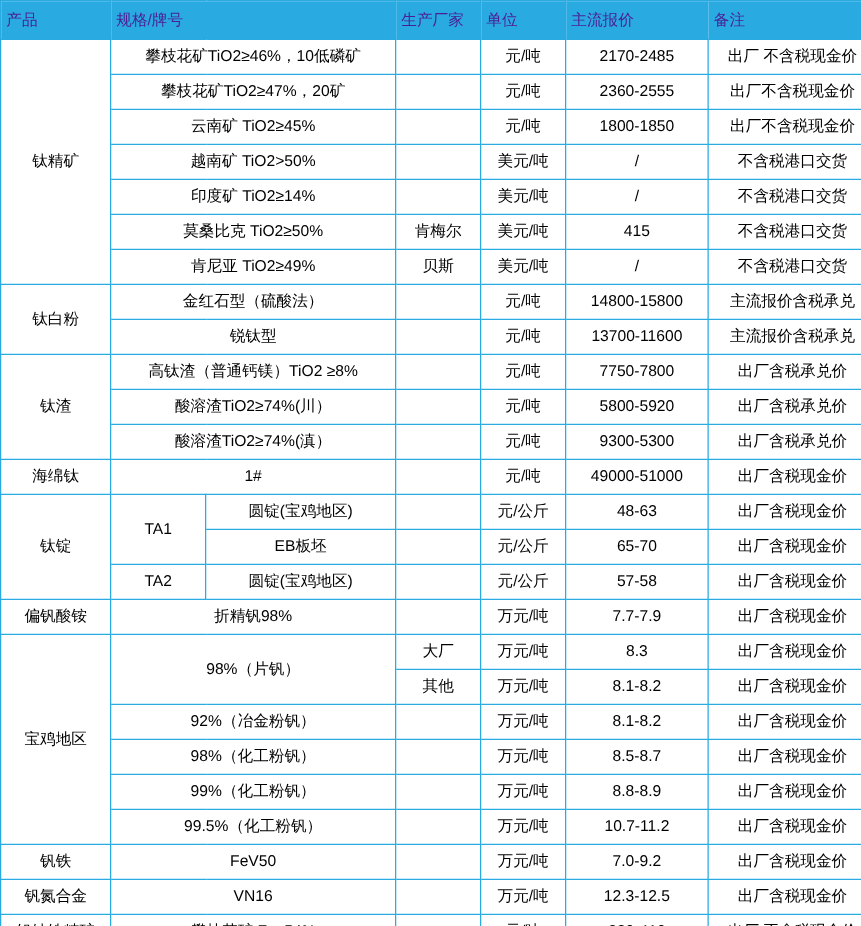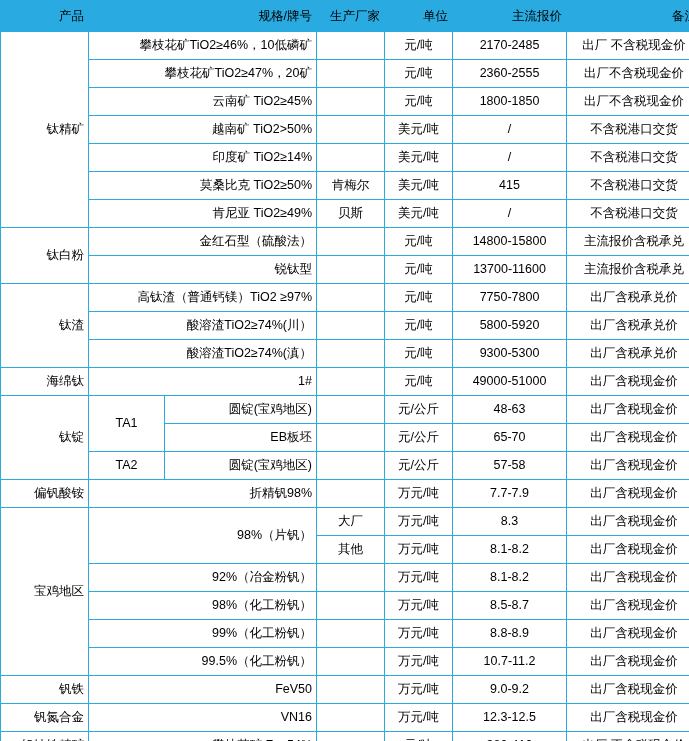--- a/index.html
+++ b/index.html
@@ -25,31 +25,31 @@
     border: 1px solid #29abe2;
     font-size: 12.5px;
     font-weight: normal;
     padding: 0 4px;
     line-height: 1.15;
     overflow: hidden;
     white-space: nowrap;
   }
   thead th {
     background: #29abe2;
-    color: #000000;
+    color: #4c1d95;
     font-weight: bold;
     font-size: 13.5px;
-    text-align: right;
+    text-align: left;
     height: 30px;
     border: 1px solid #29abe2;
   }
   td.c { text-align: center; }
-  td.l { text-align: right; }
+  td.l { text-align: center; }
   td.grp {
-    text-align: right;
+    text-align: center;
     font-weight: bold;
   }
   .col-a { width: 88px; }
   .col-b { width: 152px; }
   .col-b2 { width: 76px; }
   .col-c { width: 68px; }
   .col-d { width: 68px; }
   .col-e { width: 114px; }
   .col-f { width: 135px; }
   tbody tr { height: 28px; }
@@ -138,21 +138,21 @@
       </tr>
       <tr>
         <td class="l" colspan="2" rowspan="1">锐钛型</td>
         <td class="c"></td>
         <td class="c">元/吨</td>
         <td class="c">13700-11600</td>
         <td class="c">主流报价含税承兑</td>
       </tr>
       <tr>
         <td class="grp" rowspan="3">钛渣</td>
-        <td class="l" colspan="2" rowspan="1">高钛渣（普通钙镁）TiO2 ≥97%</td>
+        <td class="l" colspan="2" rowspan="1">高钛渣（普通钙镁）TiO2 ≥8%</td>
         <td class="c"></td>
         <td class="c">元/吨</td>
         <td class="c">7750-7800</td>
         <td class="c">出厂含税承兑价</td>
       </tr>
       <tr>
         <td class="l" colspan="2" rowspan="1">酸溶渣TiO2≥74%(川）</td>
         <td class="c"></td>
         <td class="c">元/吨</td>
         <td class="c">5800-5920</td>
@@ -245,21 +245,21 @@
         <td class="c"></td>
         <td class="c">万元/吨</td>
         <td class="c">10.7-11.2</td>
         <td class="c">出厂含税现金价</td>
       </tr>
       <tr>
         <td class="grp" rowspan="1">钒铁</td>
         <td class="l" colspan="2" rowspan="1">FeV50</td>
         <td class="c"></td>
         <td class="c">万元/吨</td>
-        <td class="c">9.0-9.2</td>
+        <td class="c">7.0-9.2</td>
         <td class="c">出厂含税现金价</td>
       </tr>
       <tr>
         <td class="grp" rowspan="1">钒氮合金</td>
         <td class="l" colspan="2" rowspan="1">VN16</td>
         <td class="c"></td>
         <td class="c">万元/吨</td>
         <td class="c">12.3-12.5</td>
         <td class="c">出厂含税现金价</td>
       </tr>

